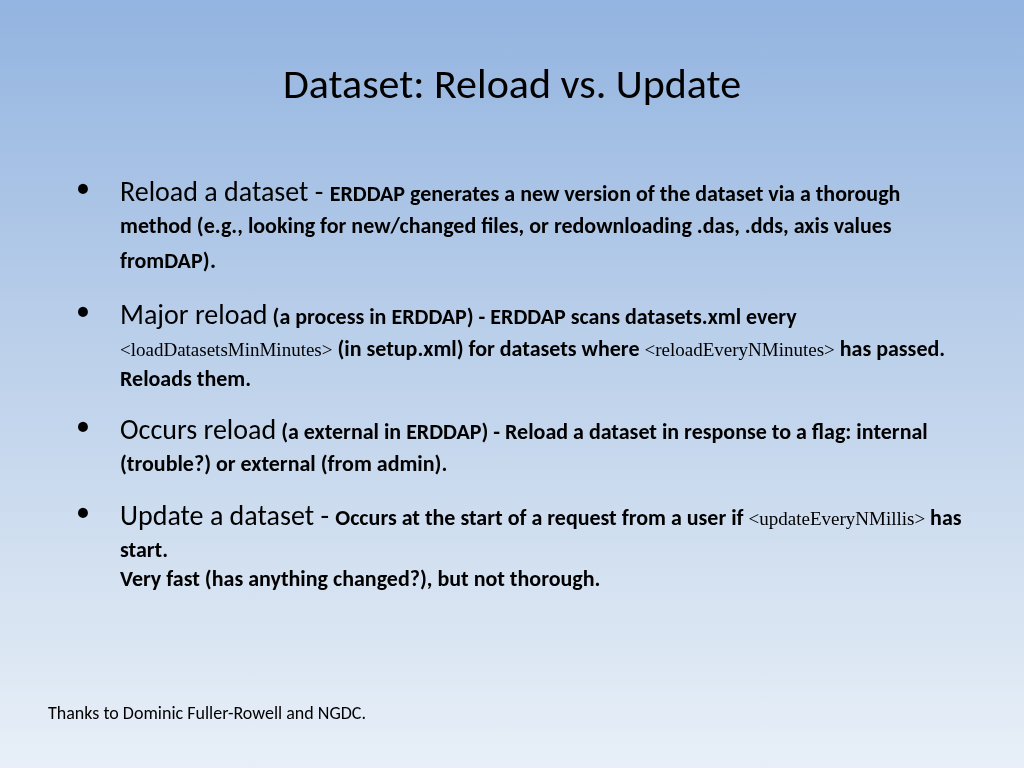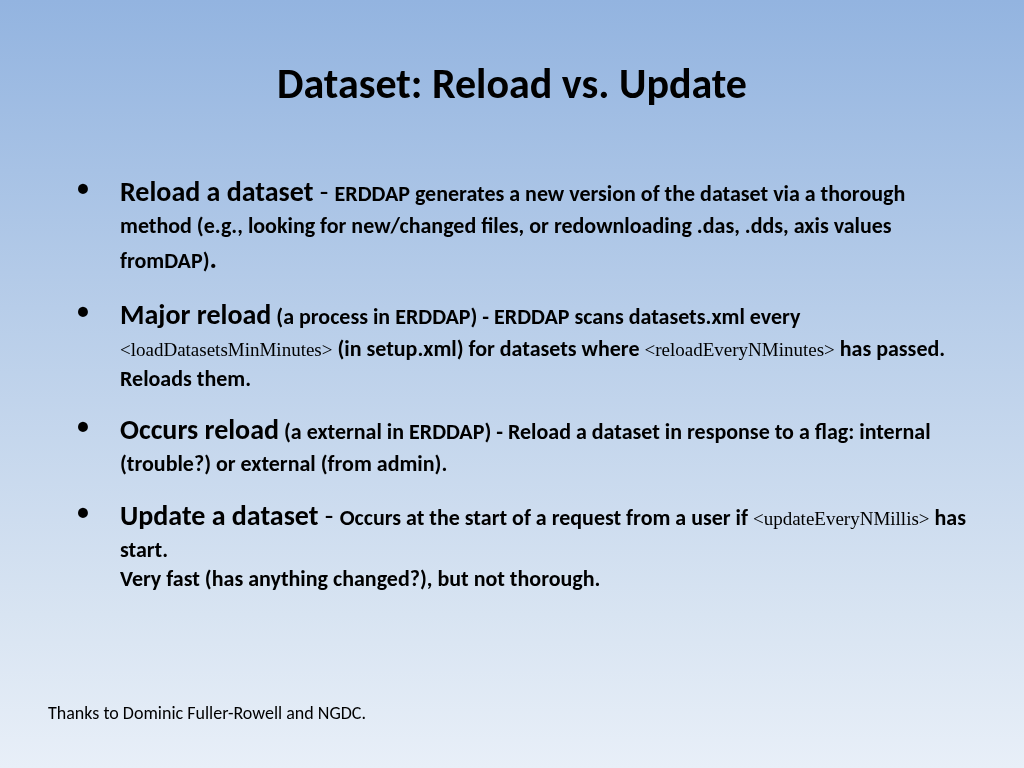--- a/index.html
+++ b/index.html
@@ -5,21 +5,21 @@
   * { margin: 0; padding: 0; box-sizing: border-box; }
   html, body { width: 1024px; height: 768px; overflow: hidden; }
   body {
     background: linear-gradient(to bottom, #93b4e0 0%, #b7cde9 40%, #d8e4f2 80%, #e8eff8 100%);
     font-family: Calibri, "Segoe UI", Arial, sans-serif;
     color: #000;
     padding: 58px 48px 30px 48px;
   }
   h1.title {
     font-size: 42px;
-    font-weight: 700;
+    font-weight: 400;
     text-align: center;
     margin-bottom: 64px;
     letter-spacing: 0px;
   }
   ul.bullets {
     list-style: none;
     padding-left: 28px;
   }
   ul.bullets > li {
     position: relative;
@@ -30,21 +30,21 @@
   }
   ul.bullets > li::before {
     content: "•";
     position: absolute;
     left: 0;
     top: 0;
     font-size: 28px;
     line-height: 1.1;
   }
   .lead {
-    font-weight: 700;
+    font-weight: 400;
     font-size: 28px;
   }
   .dash {
     font-weight: 400;
     font-size: 28px;
   }
   .body {
     font-weight: 700;
     font-size: 22px;
   }

